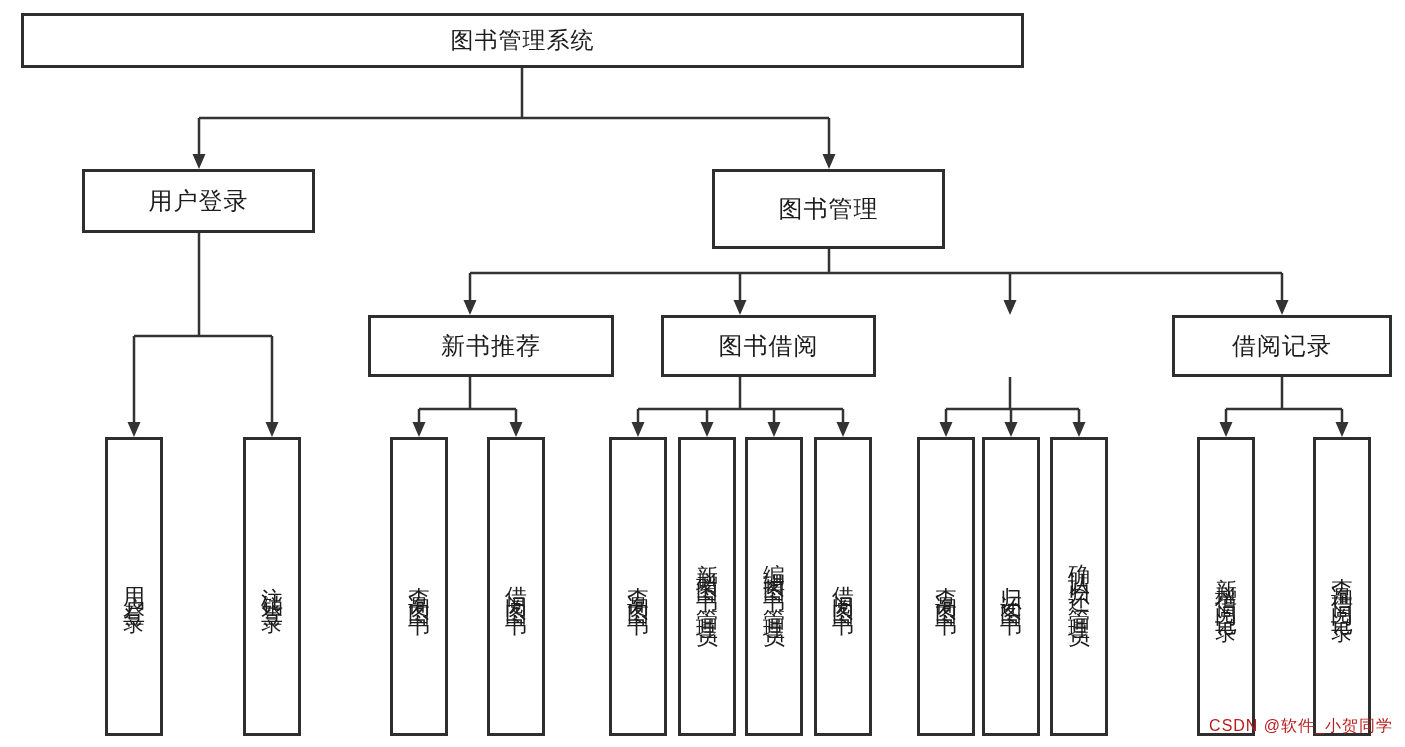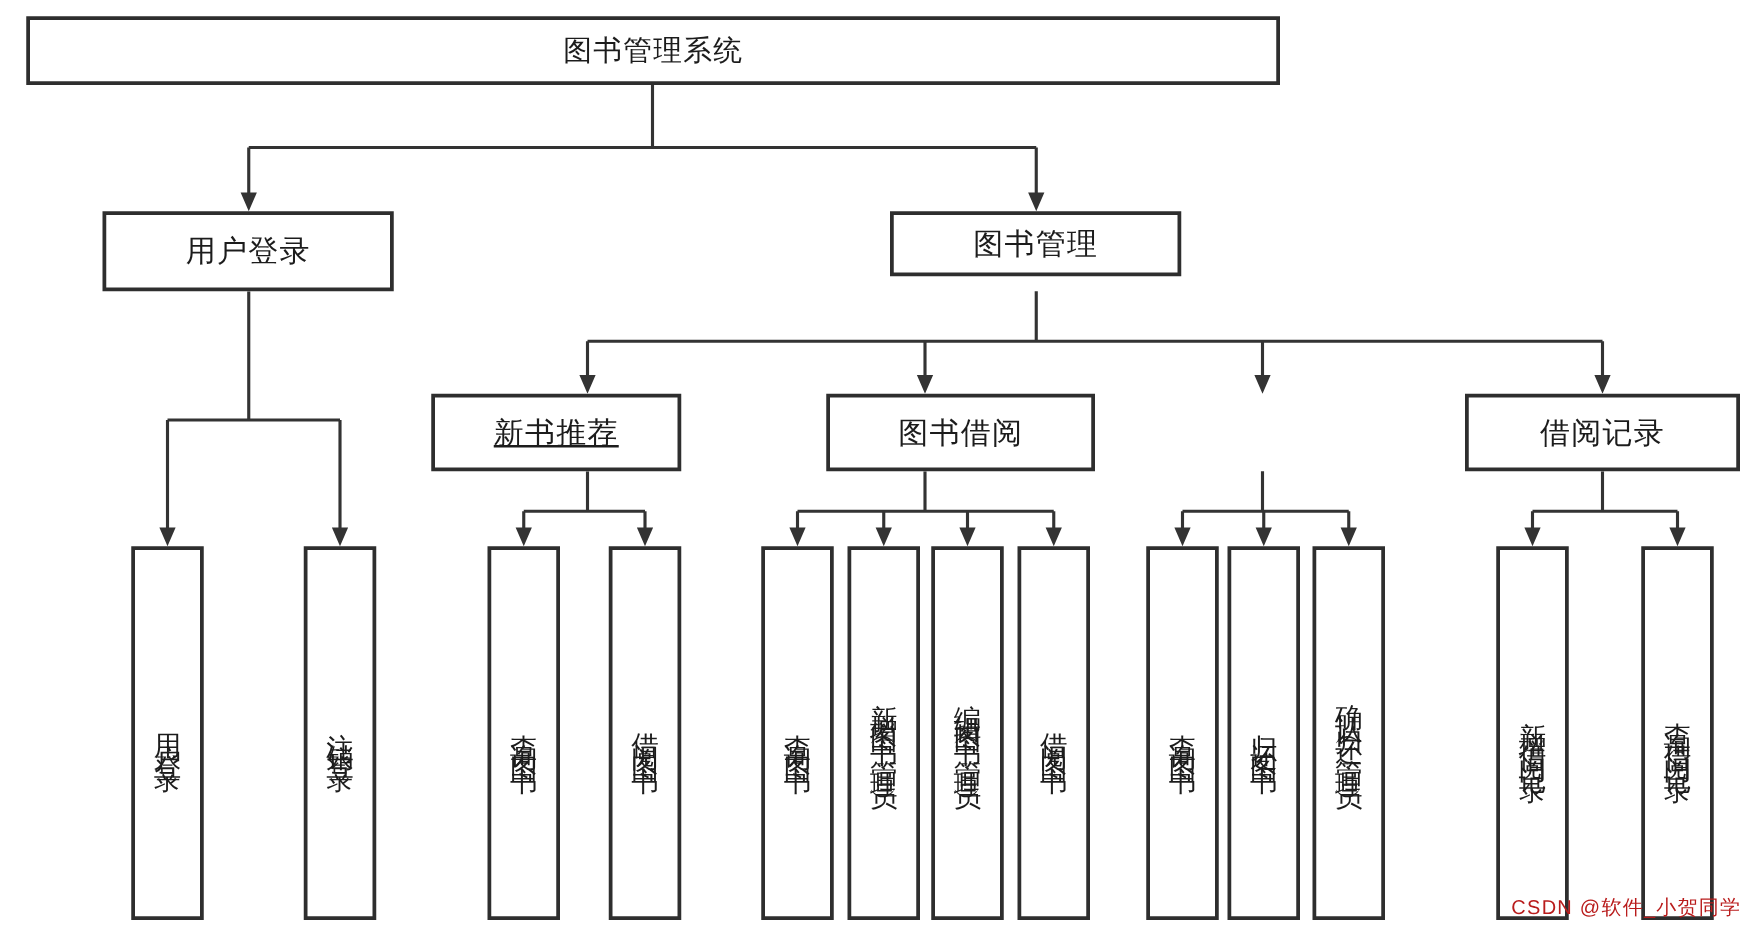--- a/index.html
+++ b/index.html
@@ -36,22 +36,22 @@
     font-size: 22px;
     letter-spacing: 9px;
     line-height: 1;
     top: 437px;
     width: 58px;
     height: 299px;
   }
   
   #n-root { left: 21px;  top: 13px;  width: 1003px; height: 55px; font-family: Liberation Mono, monospace; }
   #n-user { left: 82px;  top: 169px; width: 233px;  height: 64px; }
-  #n-book { left: 712px; top: 169px; width: 233px;  height: 52px; }
-  #n-g0   { left: 345px; top: 315px; width: 200px;  height: 62px; text-decoration: underline; }
+  #n-book { left: 712px; top: 169px; width: 233px;  height: 80px; }
+  #n-g0   { left: 368px; top: 315px; width: 246px;  height: 62px; }
   #n-g1   { left: 633px; top: 315px; width: 215px;  height: 62px; margin-left: 28px; }
   #n-g2   { left: 903px; top: 315px; width: 215px;  height: 62px; }
   #n-g3   { left: 1172px;top: 315px; width: 220px;  height: 62px; }
   #lf0  { left: 105px; }
   #lf1  { left: 243px; }
   #lf2  { left: 390px; }
   #lf3  { left: 487px; }
   #lf4  { left: 609px; }
   #lf5  { left: 678px; }
   #lf6  { left: 745px; }

